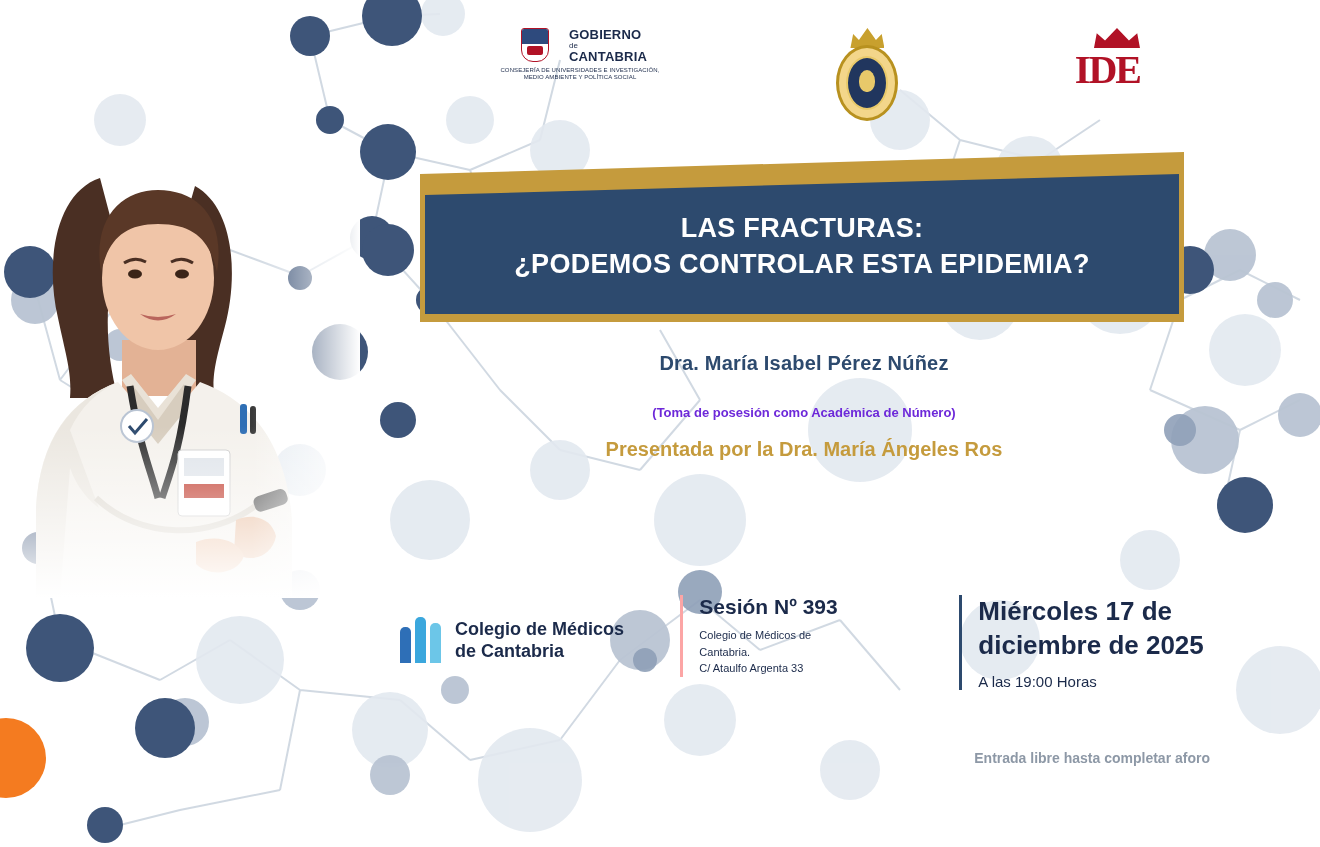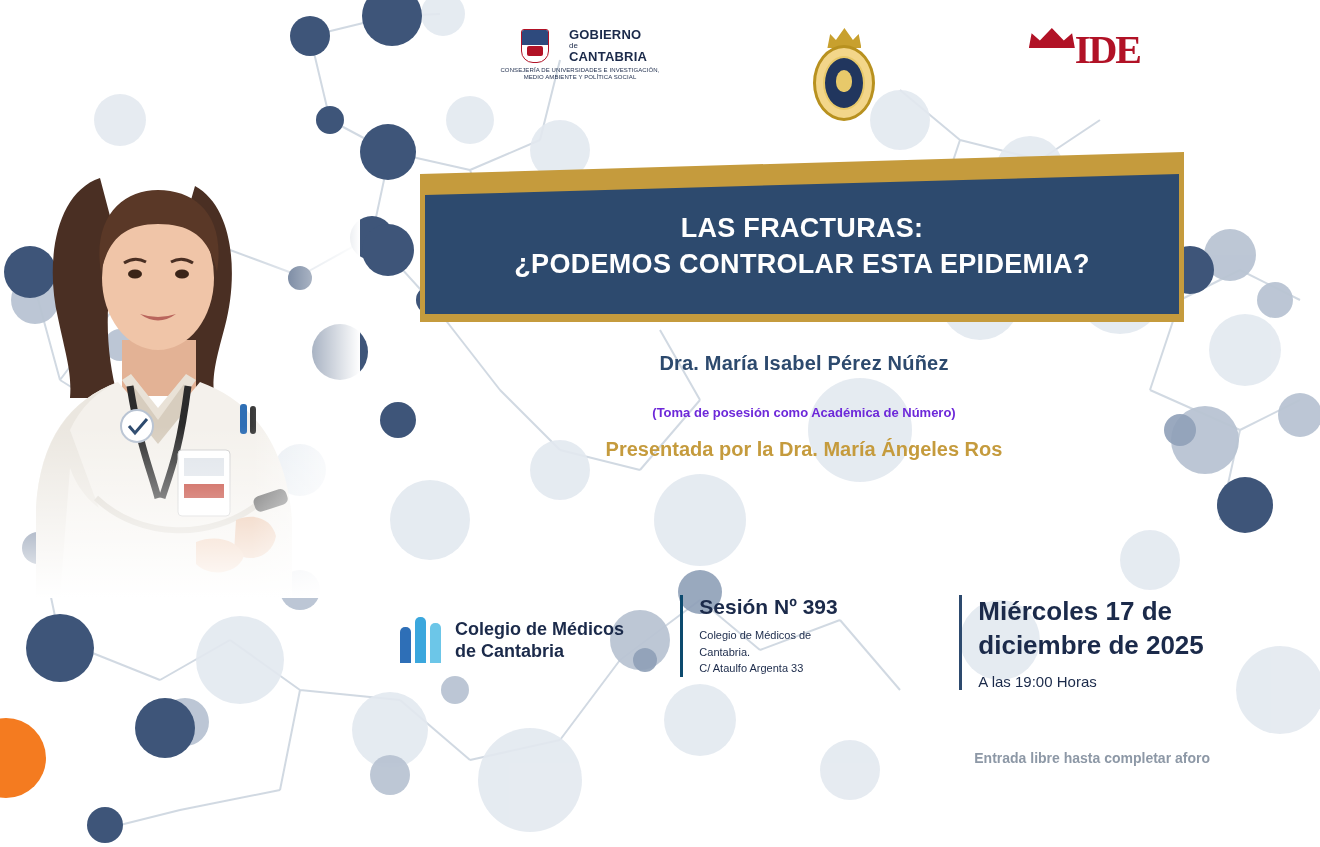--- a/index.html
+++ b/index.html
@@ -46,21 +46,21 @@
     left: 500px;
     width: 640px;
     height: 90px;
     z-index: 3;
     display: flex;
     align-items: flex-start;
     justify-content: space-between;
   }
   .logo-block { display: flex; align-items: flex-start; }
 
-  .gob-logo { display: flex; align-items: center; gap: 20px; padding-left: 8px; }
+  .gob-logo { display: flex; align-items: flex-start; gap: 20px; padding-left: 8px; }
   .gob-shield {
     width: 26px; height: 32px;
     background: #ffffff;
     border: 1px solid #b11226;
     border-radius: 3px 3px 12px 12px;
     position: relative;
     overflow: hidden;
     flex: none;
   }
   .gob-shield::before {
@@ -112,21 +112,21 @@
     border: 2px solid #e8c96a;
   }
   .ram-oval-inner::after {
     content: "";
     position: absolute; left: 50%; top: 46%; transform: translate(-50%,-50%);
     width: 16px; height: 22px; border-radius: 50% 50% 45% 45%;
     background: #e8c96a;
   }
 
   .ide-logo {
-    display: flex; align-items: flex-start; flex-direction: row;
+    display: flex; align-items: flex-end; flex-direction: column;
   }
   .ide-crown {
     width: 46px; height: 20px;
     background: #b11226;
     clip-path: polygon(0% 100%, 6% 26%, 24% 62%, 50% 0%, 76% 62%, 94% 26%, 100% 100%);
   }
   .ide-letters {
     font-family: "Liberation Serif", serif;
     font-size: 40px;
     font-weight: bold;
@@ -244,21 +244,21 @@
   .cmc-bar.b1 { height: 36px; background: #2e6fb7; }
   .cmc-bar.b2 { height: 46px; background: #3ba7dd; }
   .cmc-bar.b3 { height: 40px; background: #6cc6e8; }
   .cmc-text {
     color: #1b2a4a;
     font-size: 18px;
     font-weight: bold;
     line-height: 1.25;
   }
   .sesion {
-    border-left: 3px solid #0c4a6e;
+    border-left: 3px solid #fca5a5;
     padding-left: 16px;
     width: 240px;
   }
   .sesion-title {
     color: #1b2a4a;
     font-size: 21px;
     font-weight: bold;
   }
   .sesion-addr {
     margin-top: 8px;

